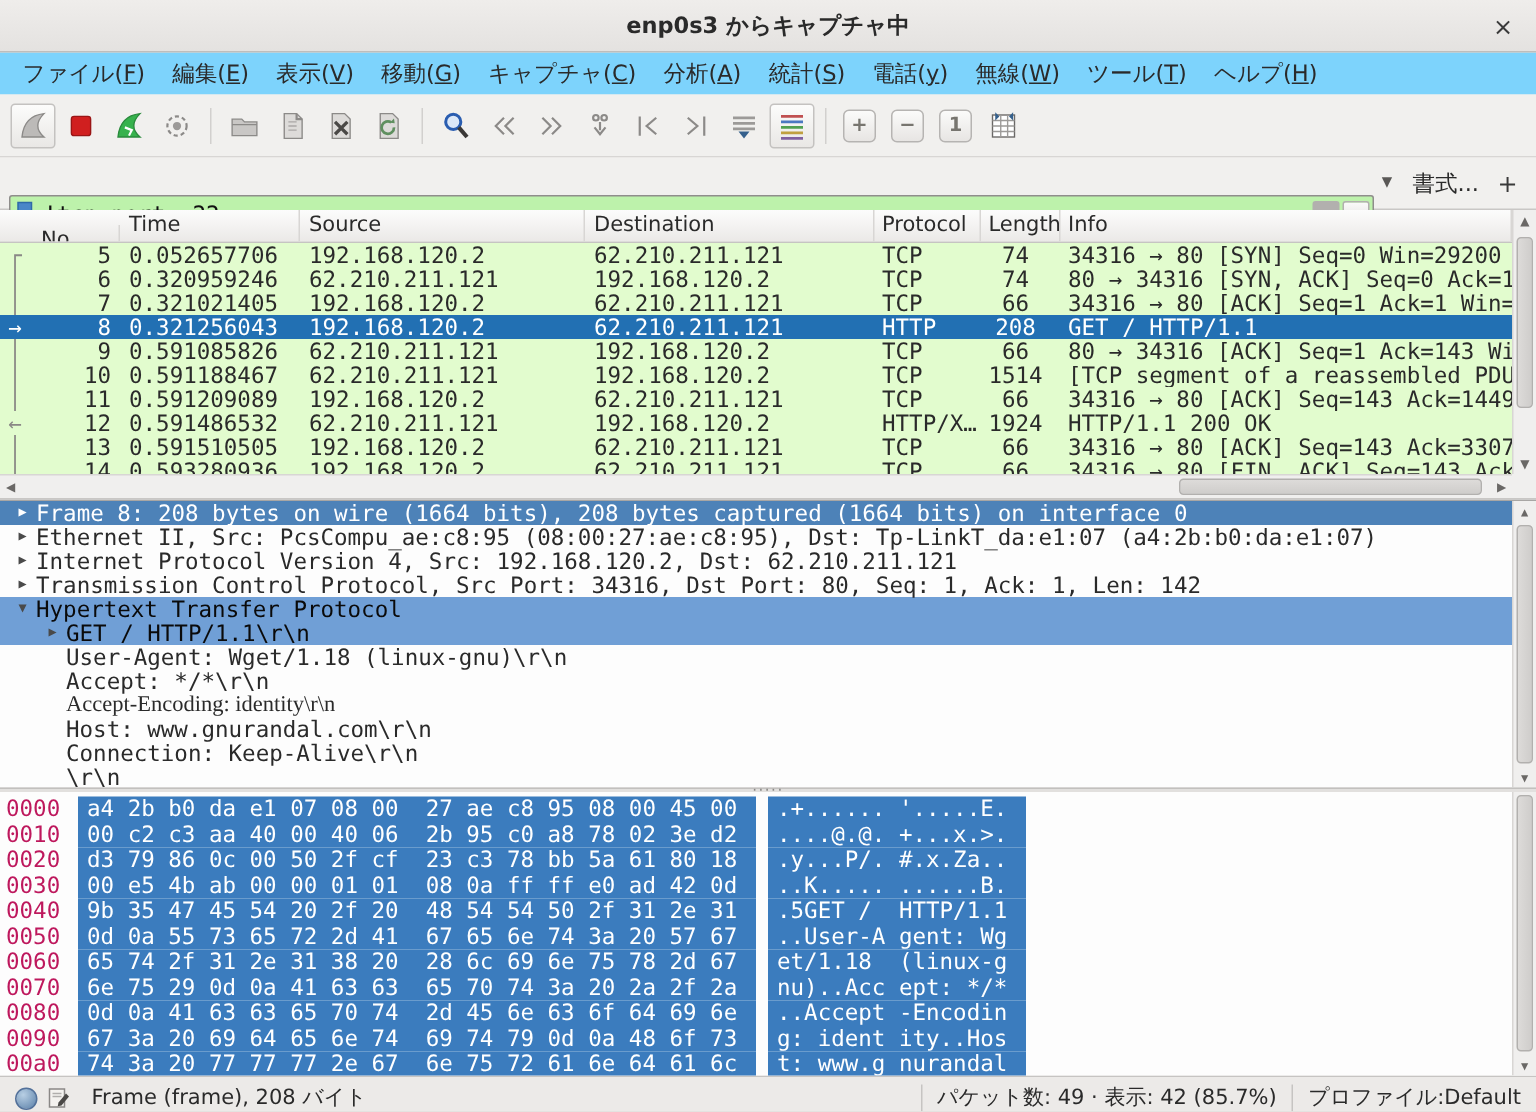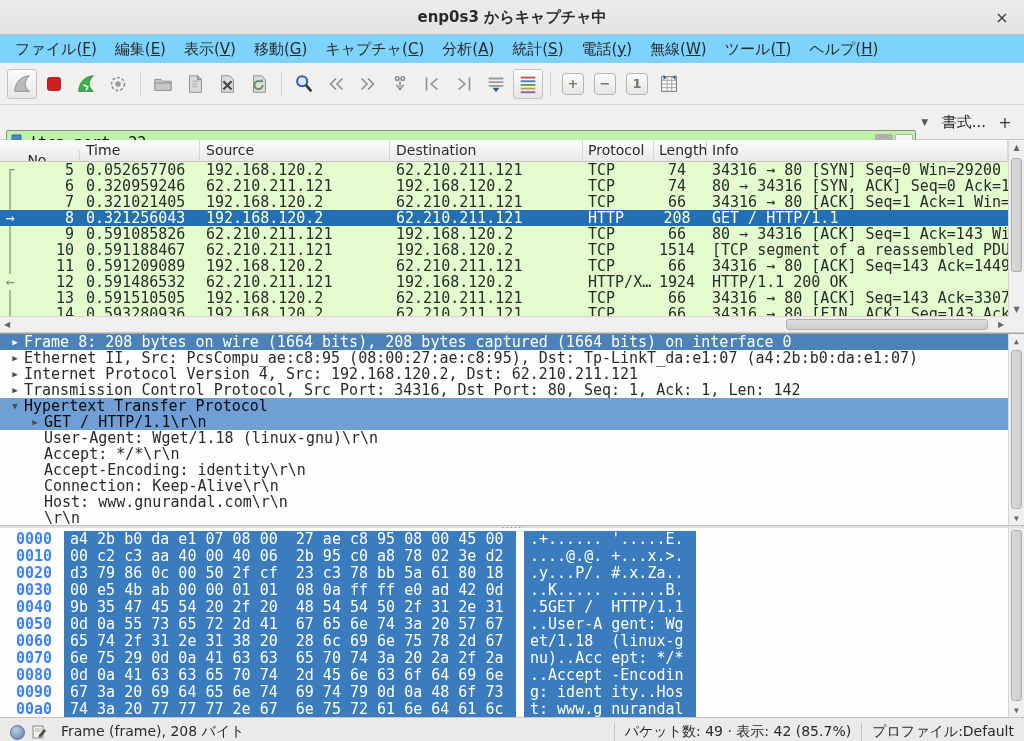--- a/index.html
+++ b/index.html
@@ -72,21 +72,21 @@
   .dline{height:16px;line-height:16px;white-space:pre;display:flex;font-size:15px;}
   .dline .arr{width:18px;flex:none;text-align:center;font-size:9px;color:#4a4a4a;line-height:16px;}
   .dline.hl-dark{background:var(--detail-selected-blue,#4d82b8);color:#fff;}
   .dline.hl-dark .arr{color:#fff;}
   .dline.hl-light{background:var(--detail-related-blue,#709fd6);color:#0a0a0a;}
   #splitter-dh{height:2px;background:#e2e0de;border-top:1px solid #c2c0be;position:relative;}
   .grip{position:absolute;left:50%;top:-4px;transform:translateX(-50%);color:#8a8886;font-size:10px;letter-spacing:1px;}
   
   #bytes{height:189px;position:relative;background:#fdfdfd;overflow:hidden;padding-top:3px;box-sizing:border-box;}
   .hxrow{height:17px;line-height:17px;white-space:pre;font-size:15px;display:flex;}
-  .hx-off{width:46px;flex:none;color:#3b82f6;padding-left:16px;font-weight:bold;}
+  .hx-off{width:46px;flex:none;color:#be185d;padding-left:4px;}
   .hx-hex{width:446px;flex:none;background:var(--hex-highlight-blue,#3b7cbe);color:#fff;padding-left:6px;margin-left:2px;}
   .hx-asc{width:166px;flex:none;background:var(--hex-highlight-blue,#3b7cbe);color:#fff;padding-left:6px;margin-left:8px;}
   
   #statusbar{height:28px;background:#eceae8;border-top:1px solid #c6c4c2;display:flex;align-items:center;font-size:14px;}
   #expert-dot{width:15px;height:15px;border-radius:50%;margin:0 6px 0 10px;
     background:radial-gradient(circle at 35% 30%,#b8cfe4,#5b80a8);border:1px solid #53719a;box-sizing:border-box;}
   #status-left{margin-left:14px;white-space:nowrap;}
   #status-spacer{flex:1;}
   .status-sep{width:1px;height:18px;background:#c6c4c2;margin:0 10px;}
   #status-counts,#status-profile{white-space:nowrap;}
@@ -367,23 +367,23 @@
   <div id="details" class="mono">
     <div id="detail-lines">
         <div class="dline hl-dark" style="padding-left: 6px;"><span class="arr">▶</span><span>Frame 8: 208 bytes on wire (1664 bits), 208 bytes captured (1664 bits) on interface 0</span></div>
         <div class="dline" style="padding-left: 6px;"><span class="arr">▶</span><span>Ethernet II, Src: PcsCompu_ae:c8:95 (08:00:27:ae:c8:95), Dst: Tp-LinkT_da:e1:07 (a4:2b:b0:da:e1:07)</span></div>
         <div class="dline" style="padding-left: 6px;"><span class="arr">▶</span><span>Internet Protocol Version 4, Src: 192.168.120.2, Dst: 62.210.211.121</span></div>
         <div class="dline" style="padding-left: 6px;"><span class="arr">▶</span><span>Transmission Control Protocol, Src Port: 34316, Dst Port: 80, Seq: 1, Ack: 1, Len: 142</span></div>
         <div class="dline hl-light" style="padding-left: 6px;"><span class="arr">▼</span><span>Hypertext Transfer Protocol</span></div>
         <div class="dline hl-light" style="padding-left: 26px;"><span class="arr">▶</span><span>GET / HTTP/1.1\r\n</span></div>
         <div class="dline" style="padding-left: 26px;"><span class="arr"></span><span>User-Agent: Wget/1.18 (linux-gnu)\r\n</span></div>
         <div class="dline" style="padding-left: 26px;"><span class="arr"></span><span>Accept: */*\r\n</span></div>
-        <div class="dline" style="padding-left: 26px;"><span class="arr"></span><span>Accept-Encoding: identity\r\n</span></div>
+        <div class="dline" style="padding-left: 26px; font-family: Liberation Serif, serif;"><span class="arr"></span><span>Accept-Encoding: identity\r\n</span></div>
+        <div class="dline" style="padding-left: 26px;"><span class="arr"></span><span>Host: www.gnurandal.com\r\n</span></div>
         <div class="dline" style="padding-left: 26px;"><span class="arr"></span><span>Connection: Keep-Alive\r\n</span></div>
-        <div class="dline" style="padding-left: 26px;"><span class="arr"></span><span>Host: www.gnurandal.com\r\n</span></div>
         <div class="dline" style="padding-left: 26px;"><span class="arr"></span><span>\r\n</span></div>
       </div>
     <div class="vscroll" style="top:0;bottom:0">
       <span class="sarrow" style="top:0">▲</span>
       <span class="sthumb" style="top:16px;bottom:16px"></span>
       <span class="sarrow" style="bottom:0">▼</span>
     </div>
   </div>
 
   <div id="splitter-dh">

